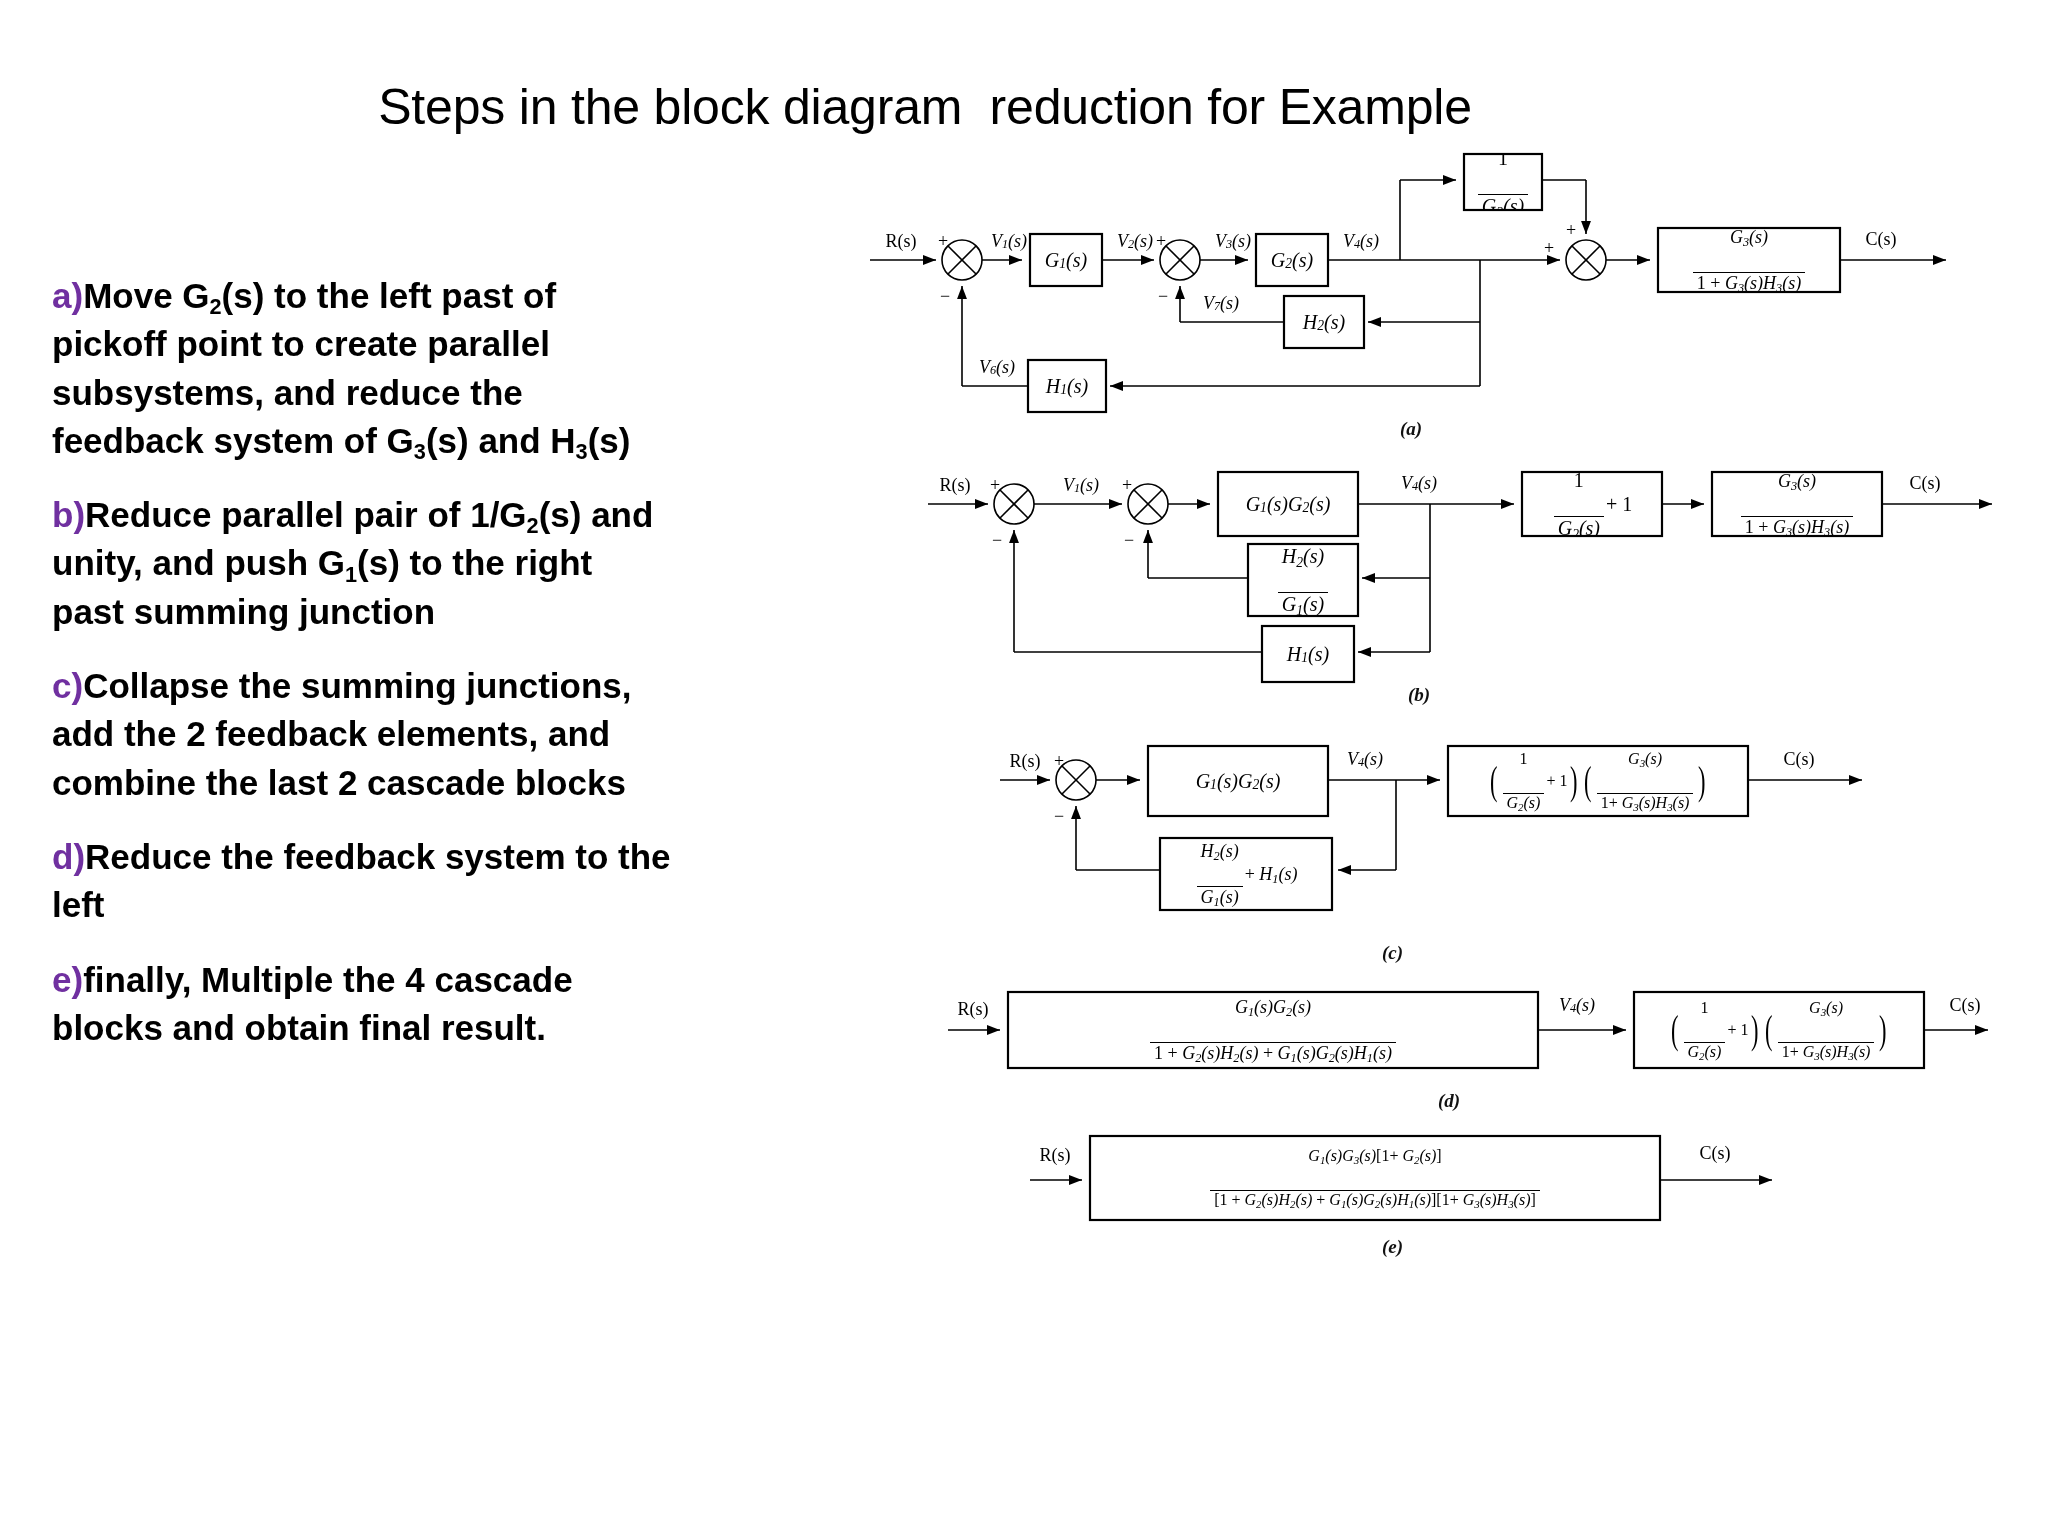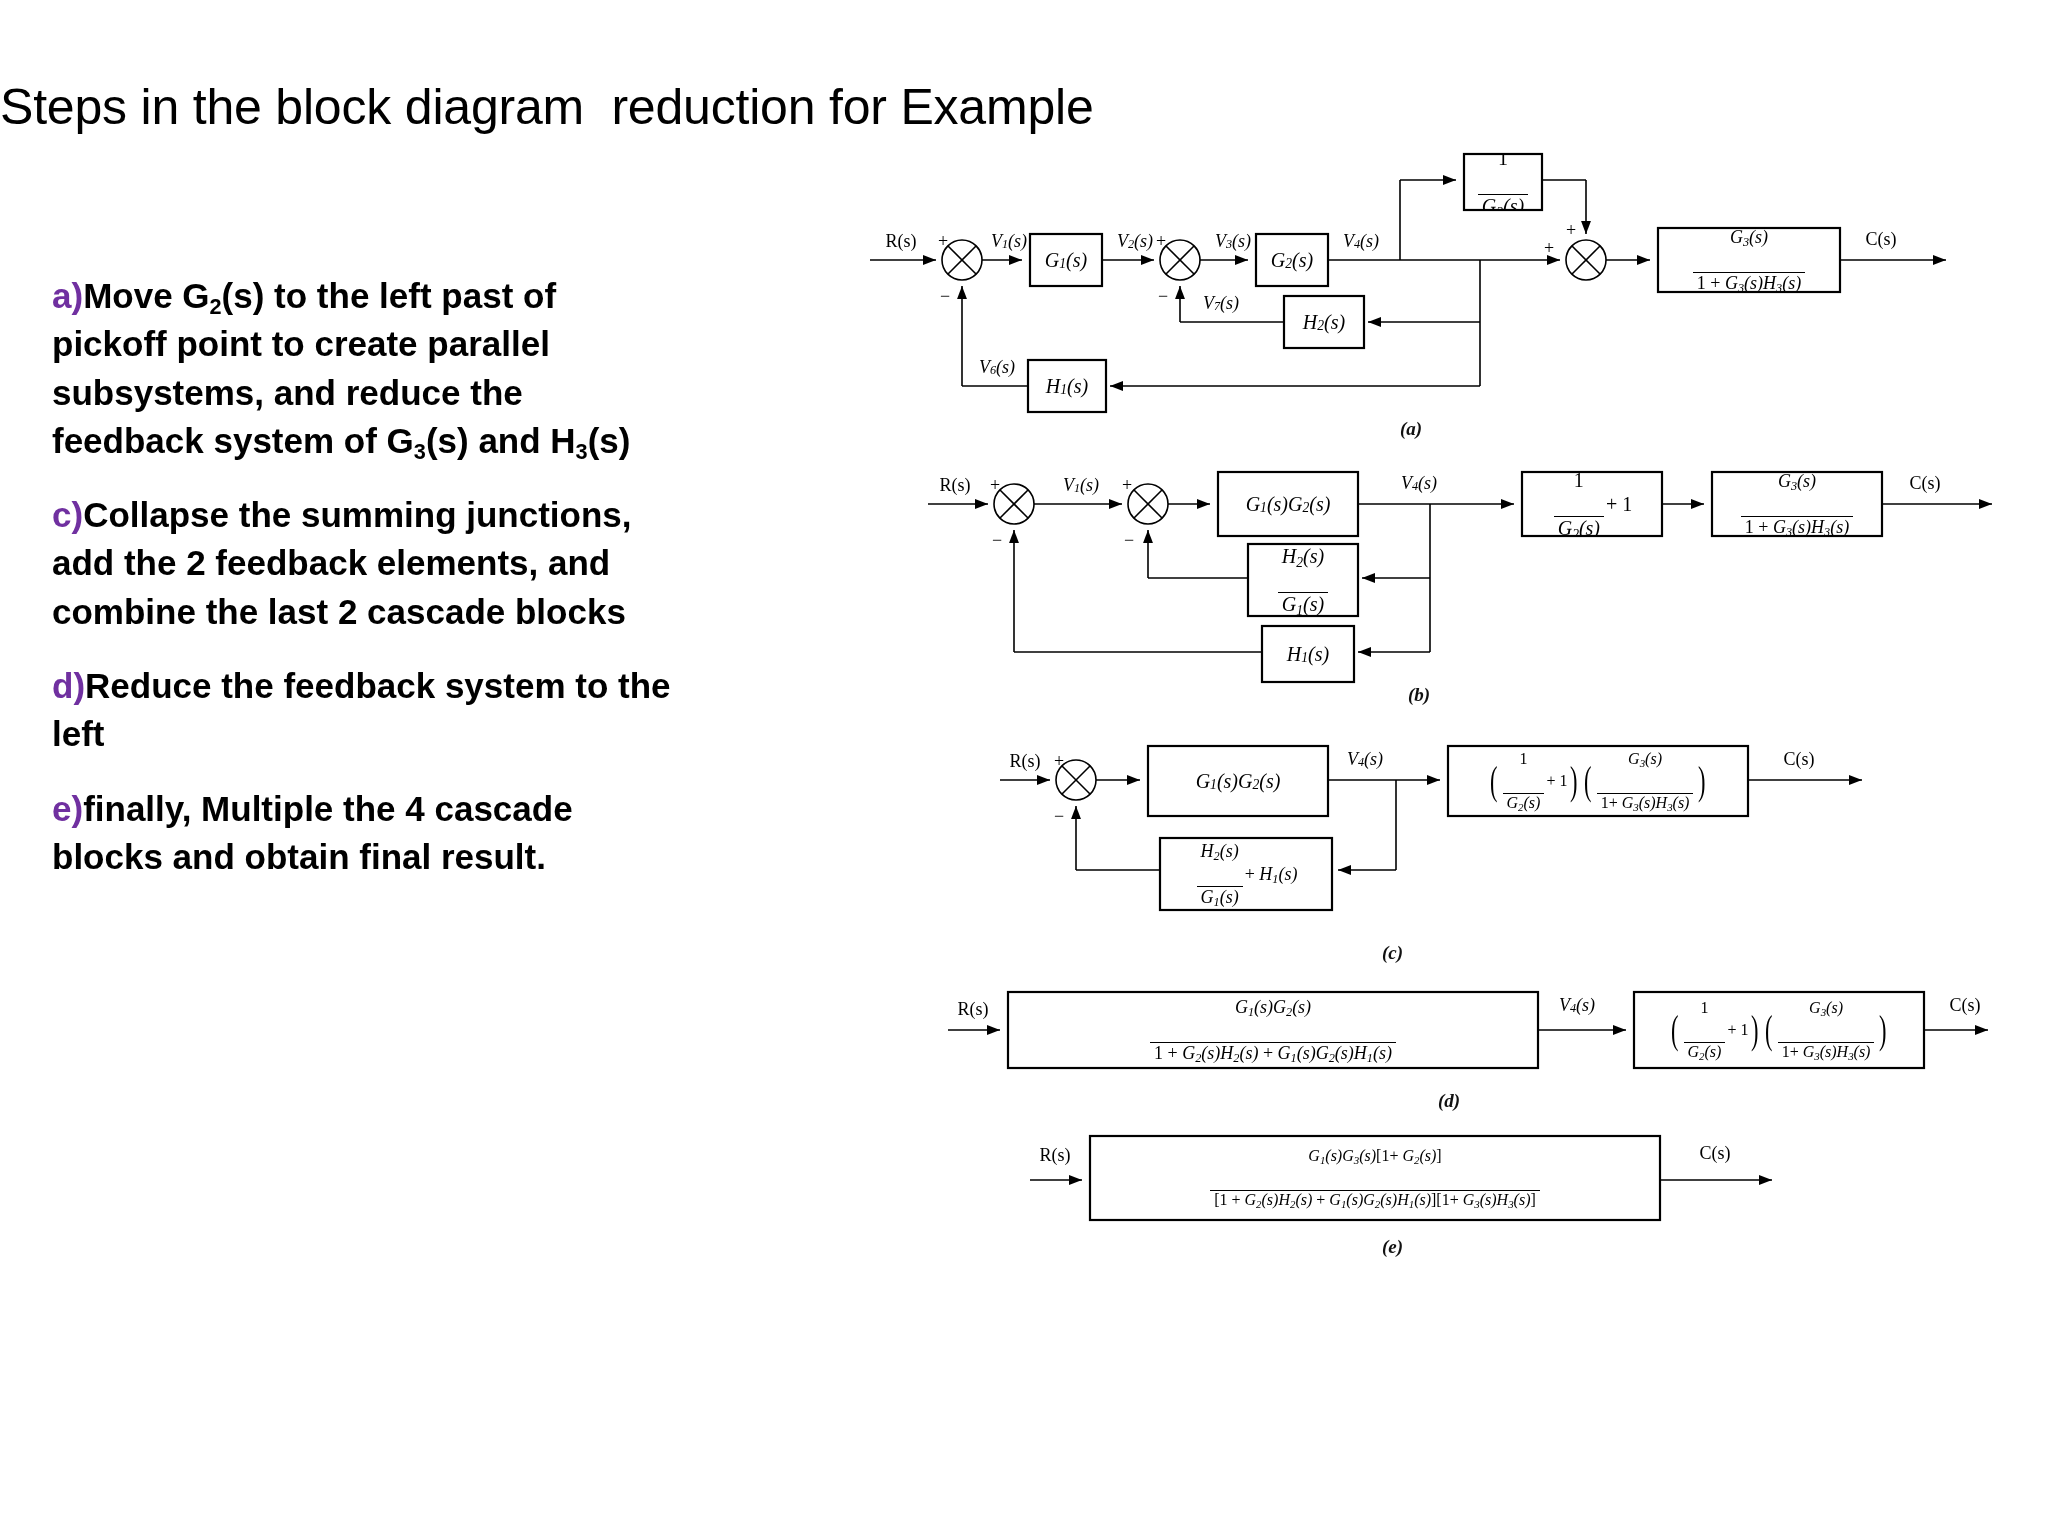--- a/index.html
+++ b/index.html
@@ -13,20 +13,21 @@
     font-family: "Liberation Sans", sans-serif;
     color: #000000;
     position: relative;
   }
 
   
   #slide-title {
     position: absolute;
     left: 0; top: 78px;
     width: 1850px;
+    text-align: center;
     font-size: 50px;
     font-weight: 400;
     letter-spacing: -0.2px;
     color: #000;
     white-space: pre;
   }
 
   
   #bullets {
     position: absolute;
@@ -114,20 +115,23 @@
 </head>
 <body>
 
 <div id="slide-title">Steps in the block diagram  reduction for Example</div>
 
 <div id="bullets">
   <div class="bullet">
     <span class="marker">a)</span><span>Move G<sub>2</sub>(s) to the left past of pickoff point to create parallel subsystems, and reduce the feedback system of G<sub>3</sub>(s) and H<sub>3</sub>(s)</span>
   </div>
   <div class="bullet">
+    <span class="marker">b)</span><span>Reduce parallel pair of 1/G<sub>2</sub>(s) and unity, and push G<sub>1</sub>(s) to the right past summing junction</span>
+  </div>
+  <div class="bullet">
     <span class="marker">c)</span><span>Collapse the summing junctions, add the 2 feedback elements, and combine the last 2 cascade blocks</span>
   </div>
   <div class="bullet">
     <span class="marker">d)</span><span>Reduce the feedback system to the left</span>
   </div>
   <div class="bullet">
     <span class="marker">e)</span><span>finally, Multiple the 4 cascade blocks and obtain final result.</span>
   </div>
 </div>
 

